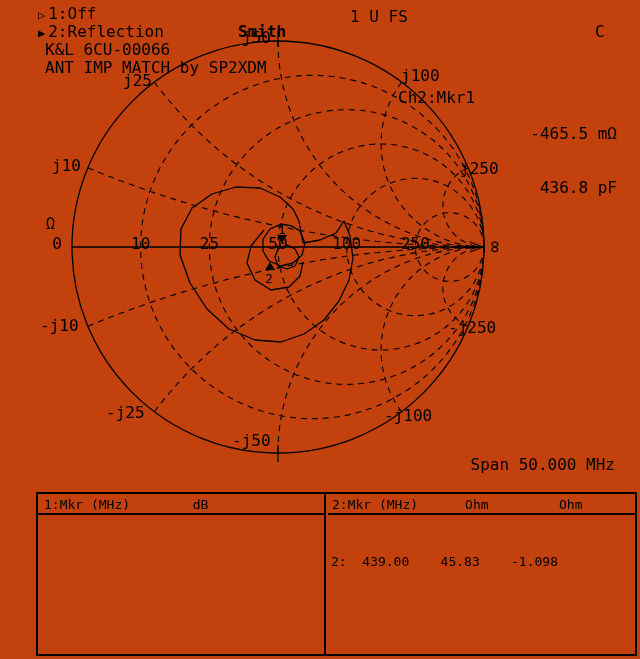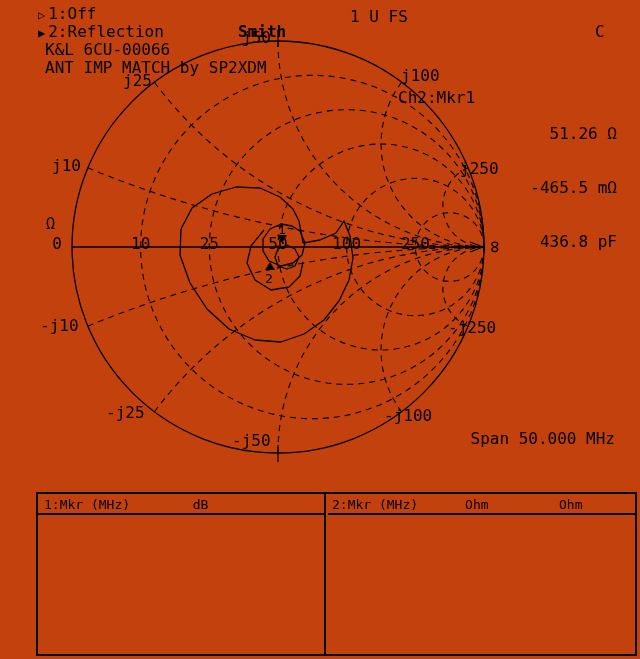--- a/index.html
+++ b/index.html
@@ -79,30 +79,30 @@
       <path d="M299.0 257.0L295.0 266.0L287.0 269.0L278.0 266.0L275.0 257.0L278.0 249.0L287.0 245.0L295.0 249.0L299.0 257.0" fill="none" stroke="#000" stroke-width="1.3" stroke-linejoin="round" stroke-linecap="butt"></path>
       <path d="M264.0 230.0L251.0 246.0L247.0 263.0L255.0 280.0L271.0 290.0L289.0 287.0L300.0 276.0L303.0 262.0" fill="none" stroke="#000" stroke-width="1.3" stroke-linejoin="round" stroke-linecap="butt"></path>
       <polygon points="277,235 287,235 282,243" fill="#000"></polygon>
       <text x="282" y="234" font-size="13" font-family="&quot;DejaVu Sans Mono&quot;, monospace" fill="#000" text-anchor="middle">1</text>
       <polygon points="265,270 275,270 270,262" fill="#000"></polygon>
       <text x="269" y="283" font-size="13" font-family="&quot;DejaVu Sans Mono&quot;, monospace" fill="#000" text-anchor="middle">2</text>
     </svg>
 
   <div class="abs" style="left:398px; top:89px;">Ch2:Mkr1</div>
   <div class="readout-values">
-    <div>51.26 Ω</div>
     <div>-465.5 mΩ</div>
     <div>436.8 pF</div>
   </div>
 
-  <div class="abs" style="right:25px; top:430px;">Span 50.000 MHz</div>
+  <div class="abs" style="right:25px; top:456px;">Span 50.000 MHz</div>
 
   <div class="tbl">
     <div class="cell-left">
       <div class="hdr">1:Mkr (MHz)        dB</div>
     </div>
     <div class="cell-right">
       <div class="hdr">2:Mkr (MHz)      Ohm         Ohm</div>
       <div class="rows">
+        <div>2:  439.00    45.83    -1.098</div>
       </div>
     </div>
   </div>
 </div>
 
 </body></html>

